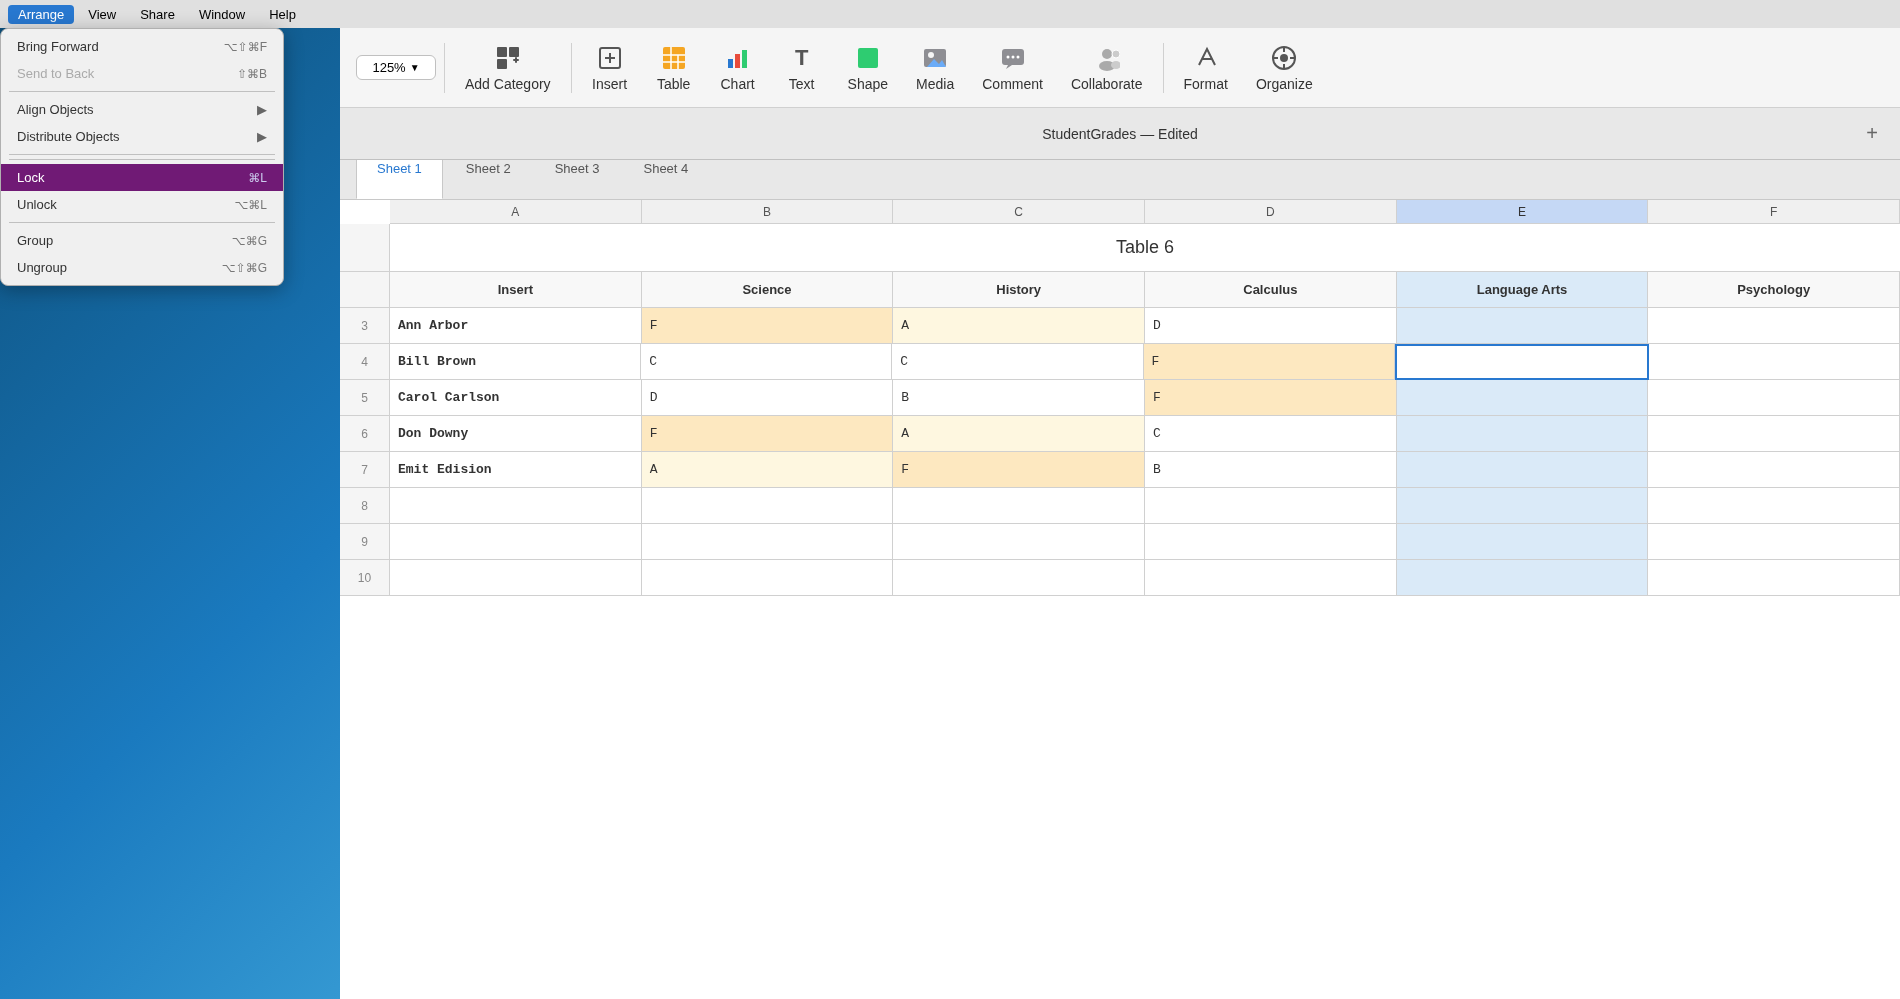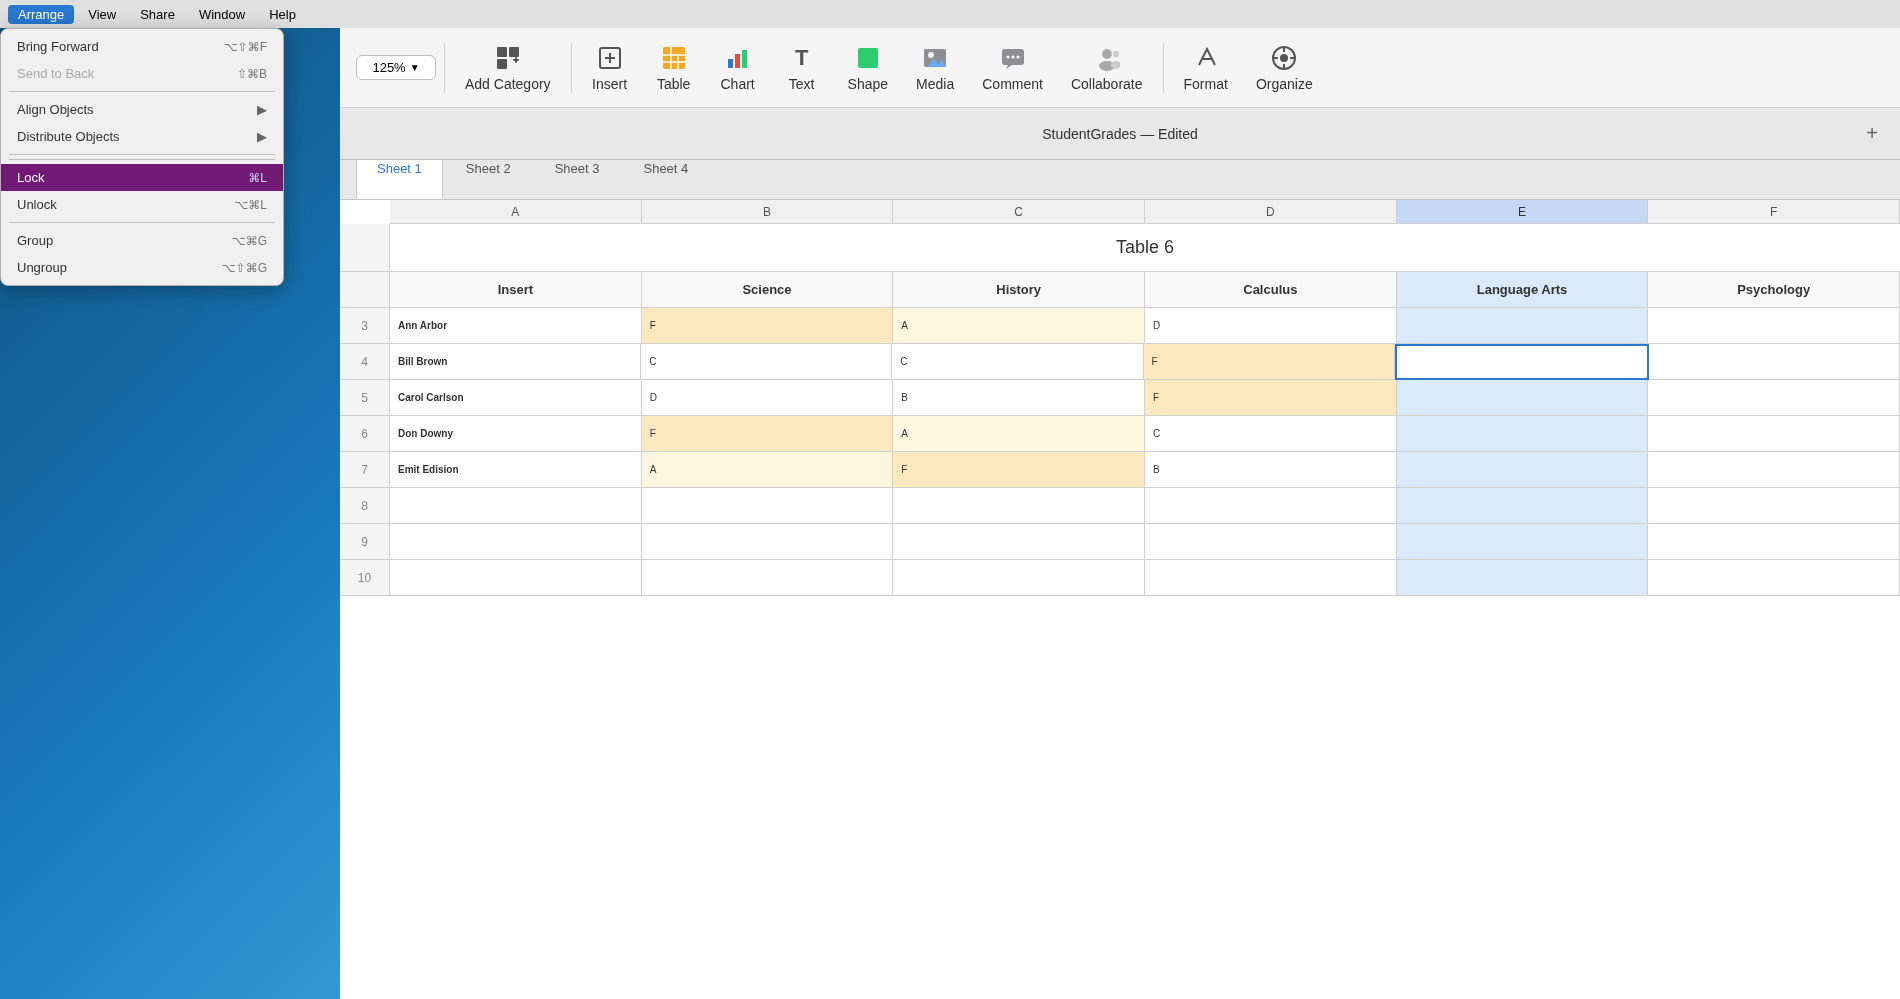--- a/index.html
+++ b/index.html
@@ -209,24 +209,25 @@
 
     .data-row {
       display: flex;
       height: 36px;
     }
     .data-cell {
       flex: 1;
       display: flex;
       align-items: center;
       padding: 0 8px;
-      font-size: 10px;
+      font-size: 13px;
       border-right: 1px solid #d0d0d0;
       border-bottom: 1px solid #d0d0d0;
       color: #333;
+      font-family: Liberation Mono, monospace;
     }
     .data-cell.name-col { font-weight: 600; }
     .data-cell.grade-f { background: #fde8c0; }
     .data-cell.grade-a { background: #fef7e0; }
     .data-cell.selected-cell {
       border: 2px solid #2878d0;
       background: white;
     }
     .data-cell.col-e-bg { background: #daeaf8; }
 

